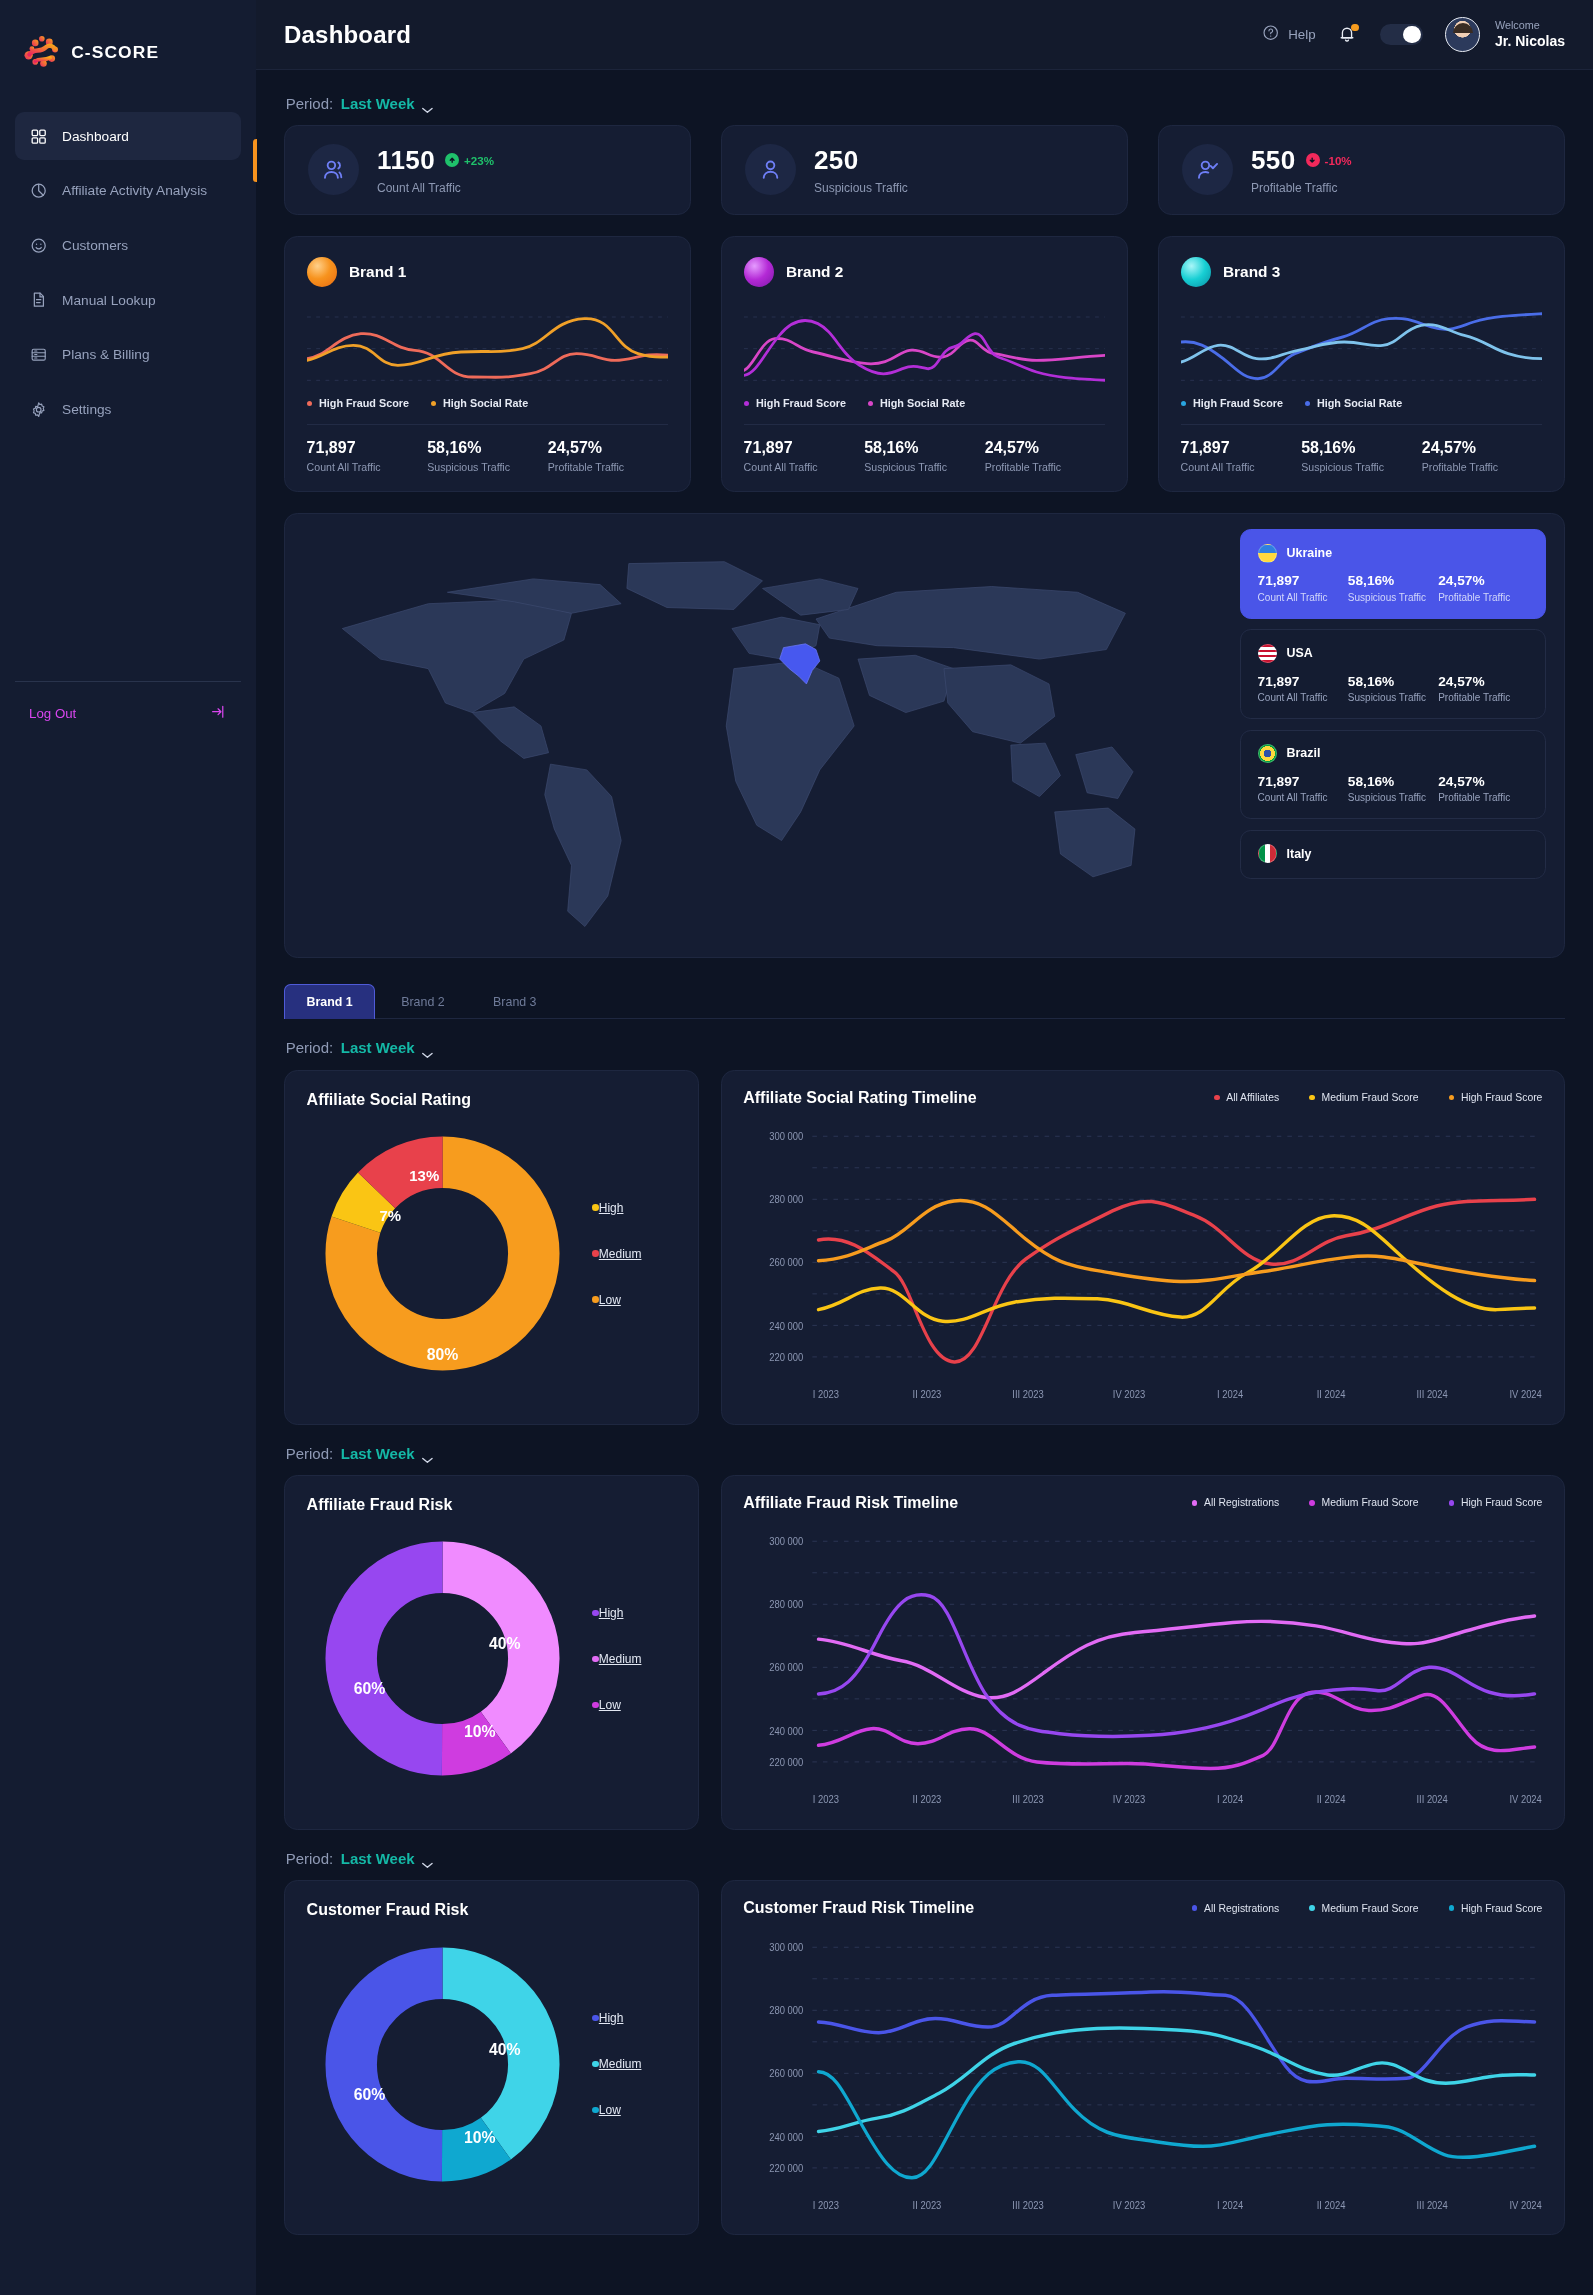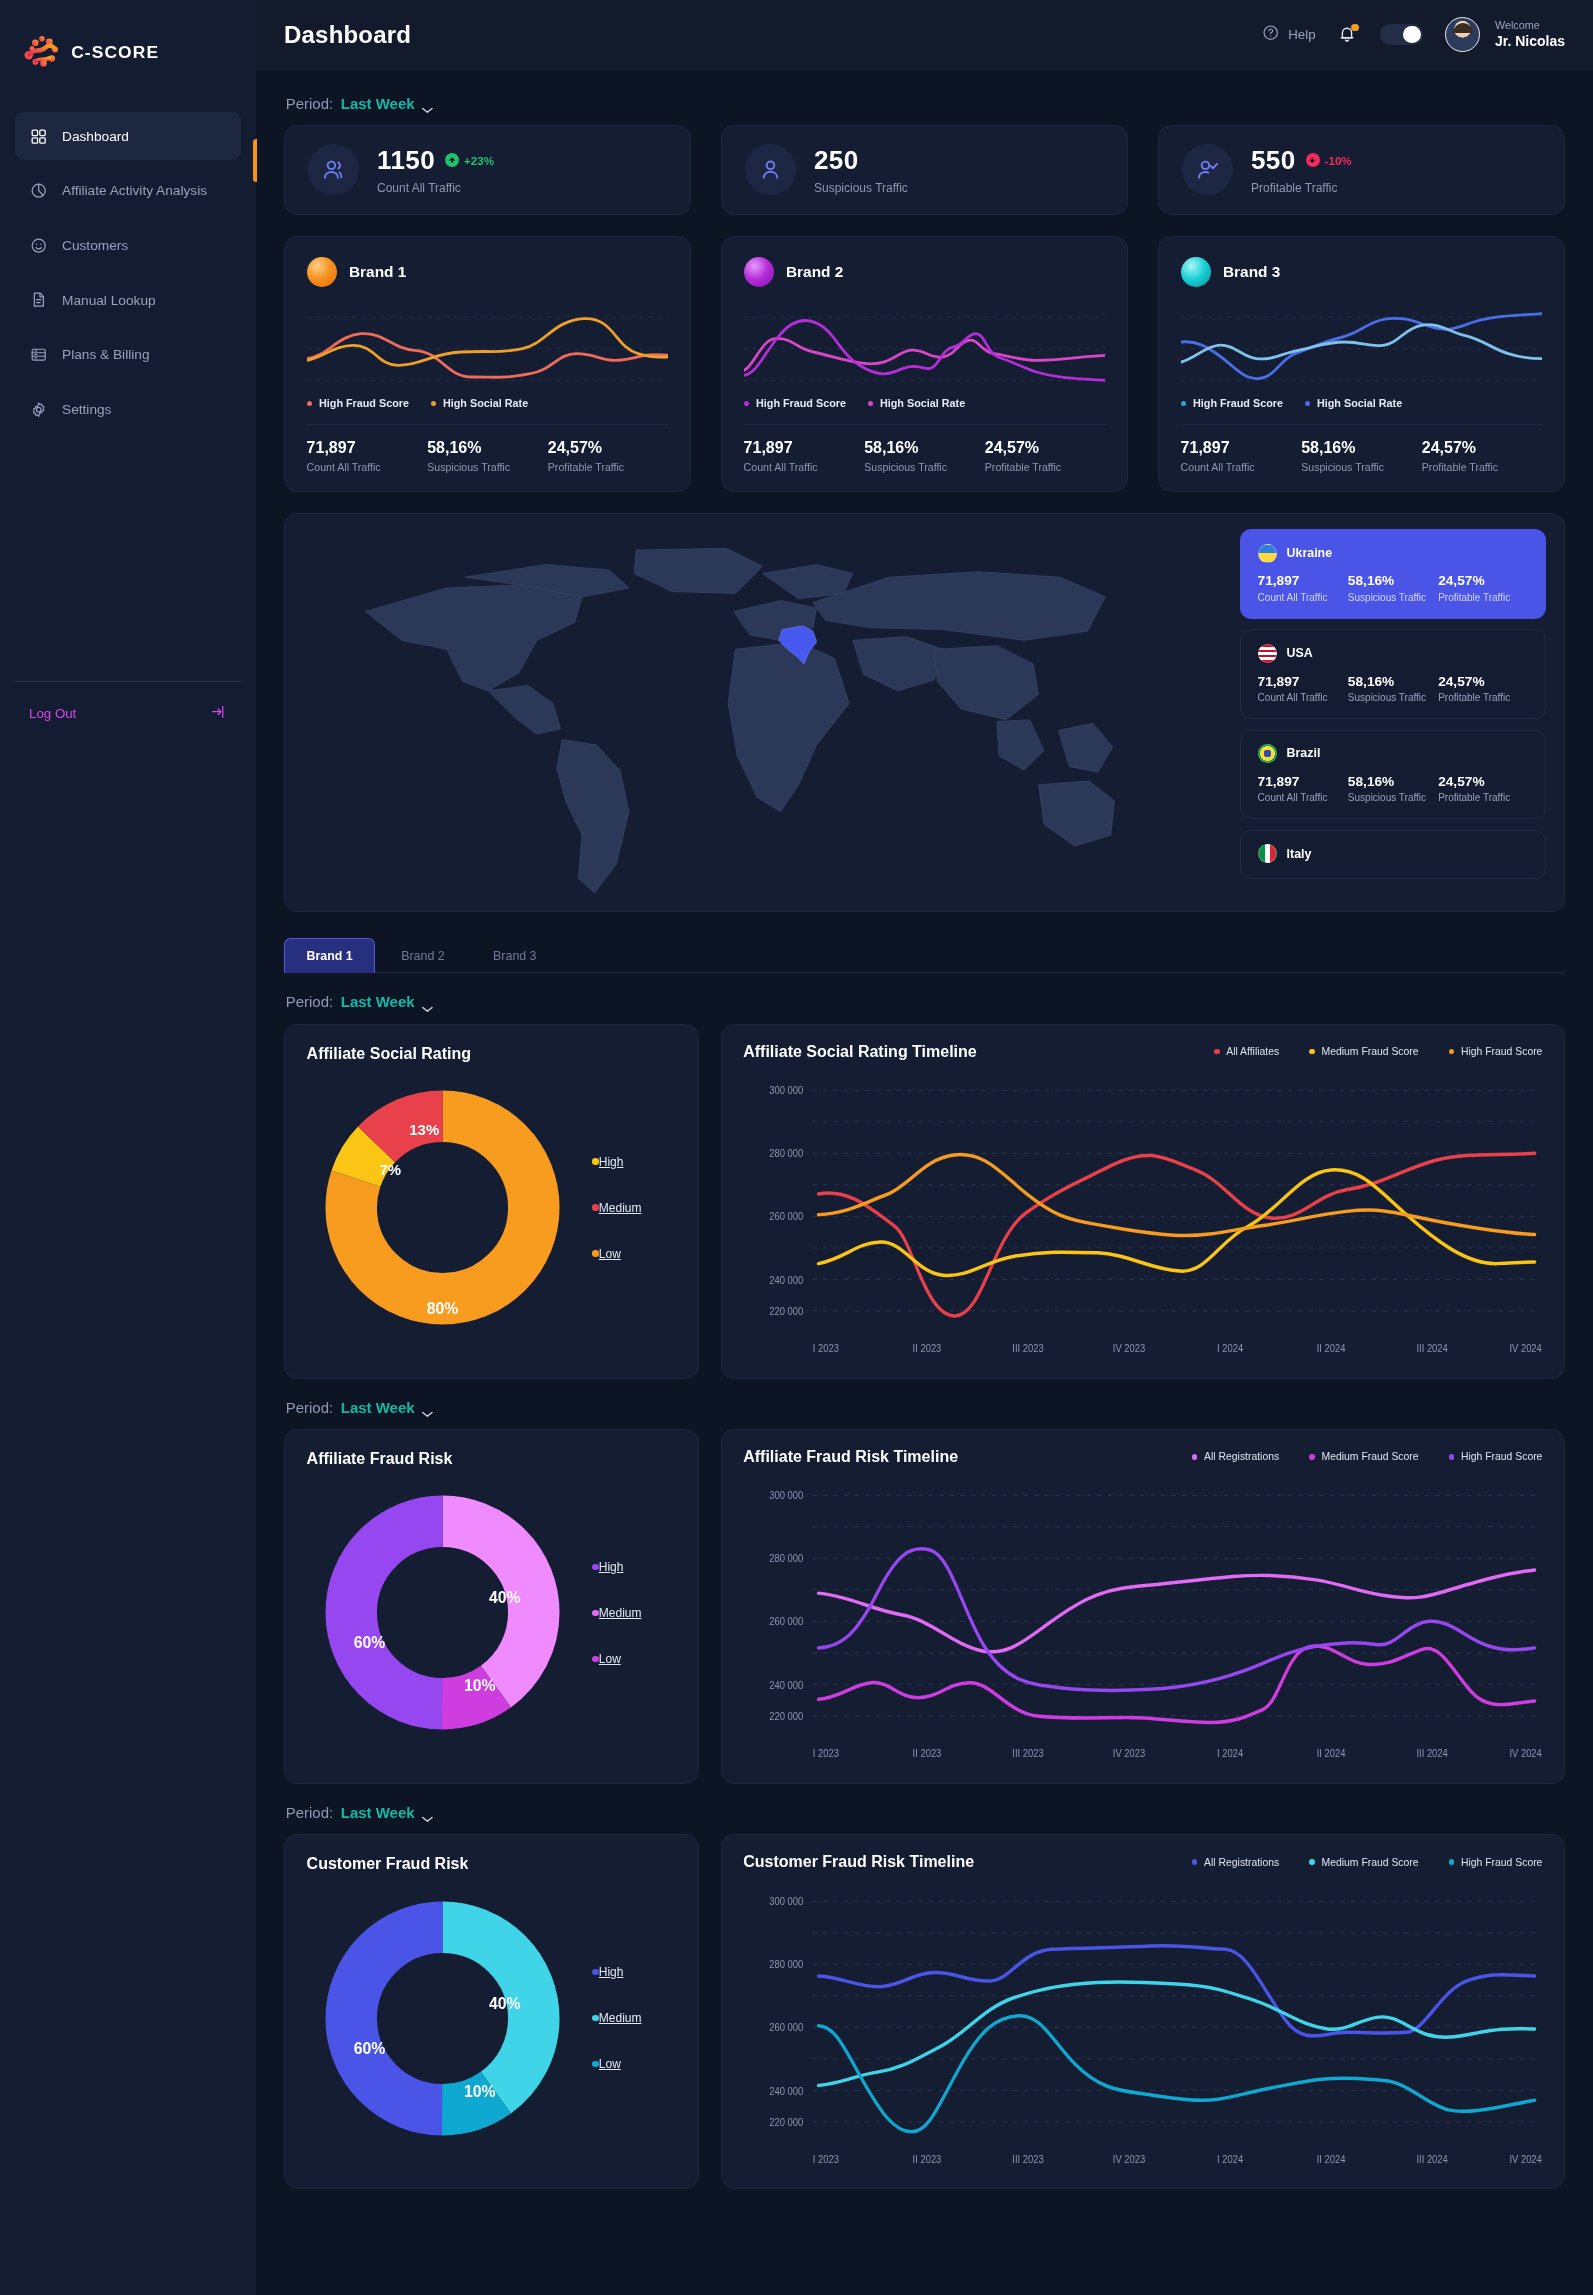--- a/index.html
+++ b/index.html
@@ -107,21 +107,21 @@
   .brand-chart svg { width: 100%; height: 100%; display:block; }
   .legend { display: flex; gap: 21.6px; align-items: center; margin-top: 5px; }
   .lg { display: flex; align-items: center; gap: 6.6px; font-size: 10.8px; font-weight: 600; color: #e6eaf4; }
   .lgdot { width: 5.8px; height: 5.8px; border-radius: 50%; }
   .brand-sep { height: 0.8px; background: #222b45; margin: 15px 0 13.3px; }
   .stats3 { display: grid; grid-template-columns: 1fr 1fr 1fr; }
   .stat-v { font-size: 16px; font-weight: 700; color: #fff; }
   .stat-l { font-size: 10.6px; color: #8d98b3; margin-top: 4.1px; }
 
   
-  .map-card { margin-top: 21.6px; height: 399px; position: relative; overflow: hidden; display: flex; }
+  .map-card { margin-top: 21.6px; height: 445px; position: relative; overflow: hidden; display: flex; }
   .map-area { flex: 1; position: relative; }
   .map-area svg { position: absolute; inset: 0; width: 100%; height: 100%; }
   .country-panel { width: 324px; flex: 0 0 324px; padding: 15px 18px 0 0; overflow: hidden; position: relative; }
   .country {
     border-radius: 10.8px; padding: 13.3px 16.6px 15px; margin-bottom: 10.8px;
     border: 0.8px solid #232c46; background: #141c31;
   }
   .country.active { background: #4a55e8; border-color: #4a55e8; }
   .c-head { display: flex; align-items: center; gap: 10px; margin-bottom: 10.8px; }
   .flag { width: 19px; height: 19px; border-radius: 50%; overflow: hidden; flex:0 0 19px; position:relative; border: 0.8px solid rgba(255,255,255,.25);}

